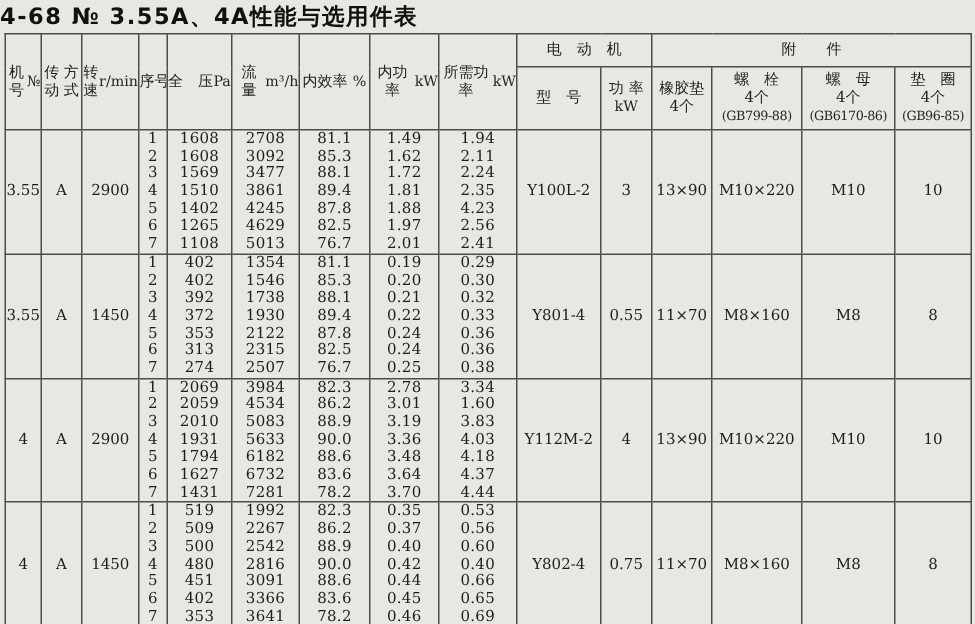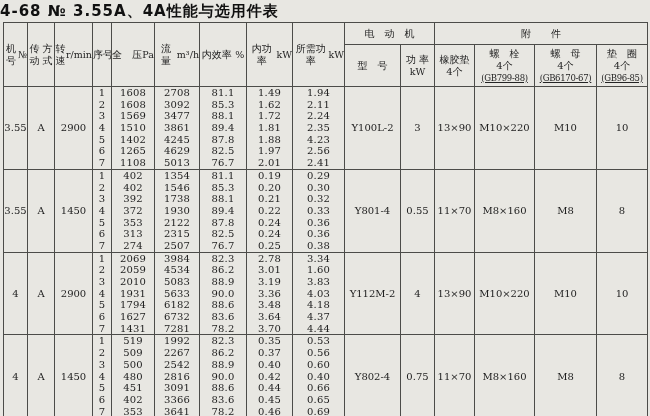--- a/index.html
+++ b/index.html
@@ -28,21 +28,21 @@
     overflow:hidden;
   }
   thead th{font-size:10px;line-height:12px;color:#242424;}
   .tier1{height:22px;}
   .tier2{height:42px;}
   .vstack{
     display:flex;flex-direction:row;justify-content:space-around;
     height:62px;align-items:center;
   }
   .vstack span{display:block;}
-  .sub3{font-size:8.5px;line-height:10px;letter-spacing:-0.3px;text-decoration:underline;}
+  .sub3{font-size:8.5px;line-height:10px;letter-spacing:-0.3px;}
   .blk td{font-size:10px;}
   .blk{height:82px;}
   .ln{height:11.7px;line-height:11.7px;font-size:10px;}
   .num{letter-spacing:0.2px;}
   .unit{font-size:9.5px;}
 </style>
 </head>
 <body>
 
 <div class="title">4-68 № 3.55A、4A性能与选用件表</div>
@@ -135,21 +135,21 @@
         <span>4个</span>
       </th>
       <th>
         <span>螺　栓</span><br>
         <span>4个</span><br>
         <span class="sub3">(GB799-88)</span>
       </th>
       <th>
         <span>螺　母</span><br>
         <span>4个</span><br>
-        <span class="sub3">(GB6170-67)</span>
+        <span class="sub3">(GB6170-86)</span>
       </th>
       <th>
         <span>垫　圈</span><br>
         <span>4个</span><br>
         <span class="sub3">(GB96-85)</span>
       </th>
     </tr>
   </thead>
   <tbody>
       <tr class="blk">

